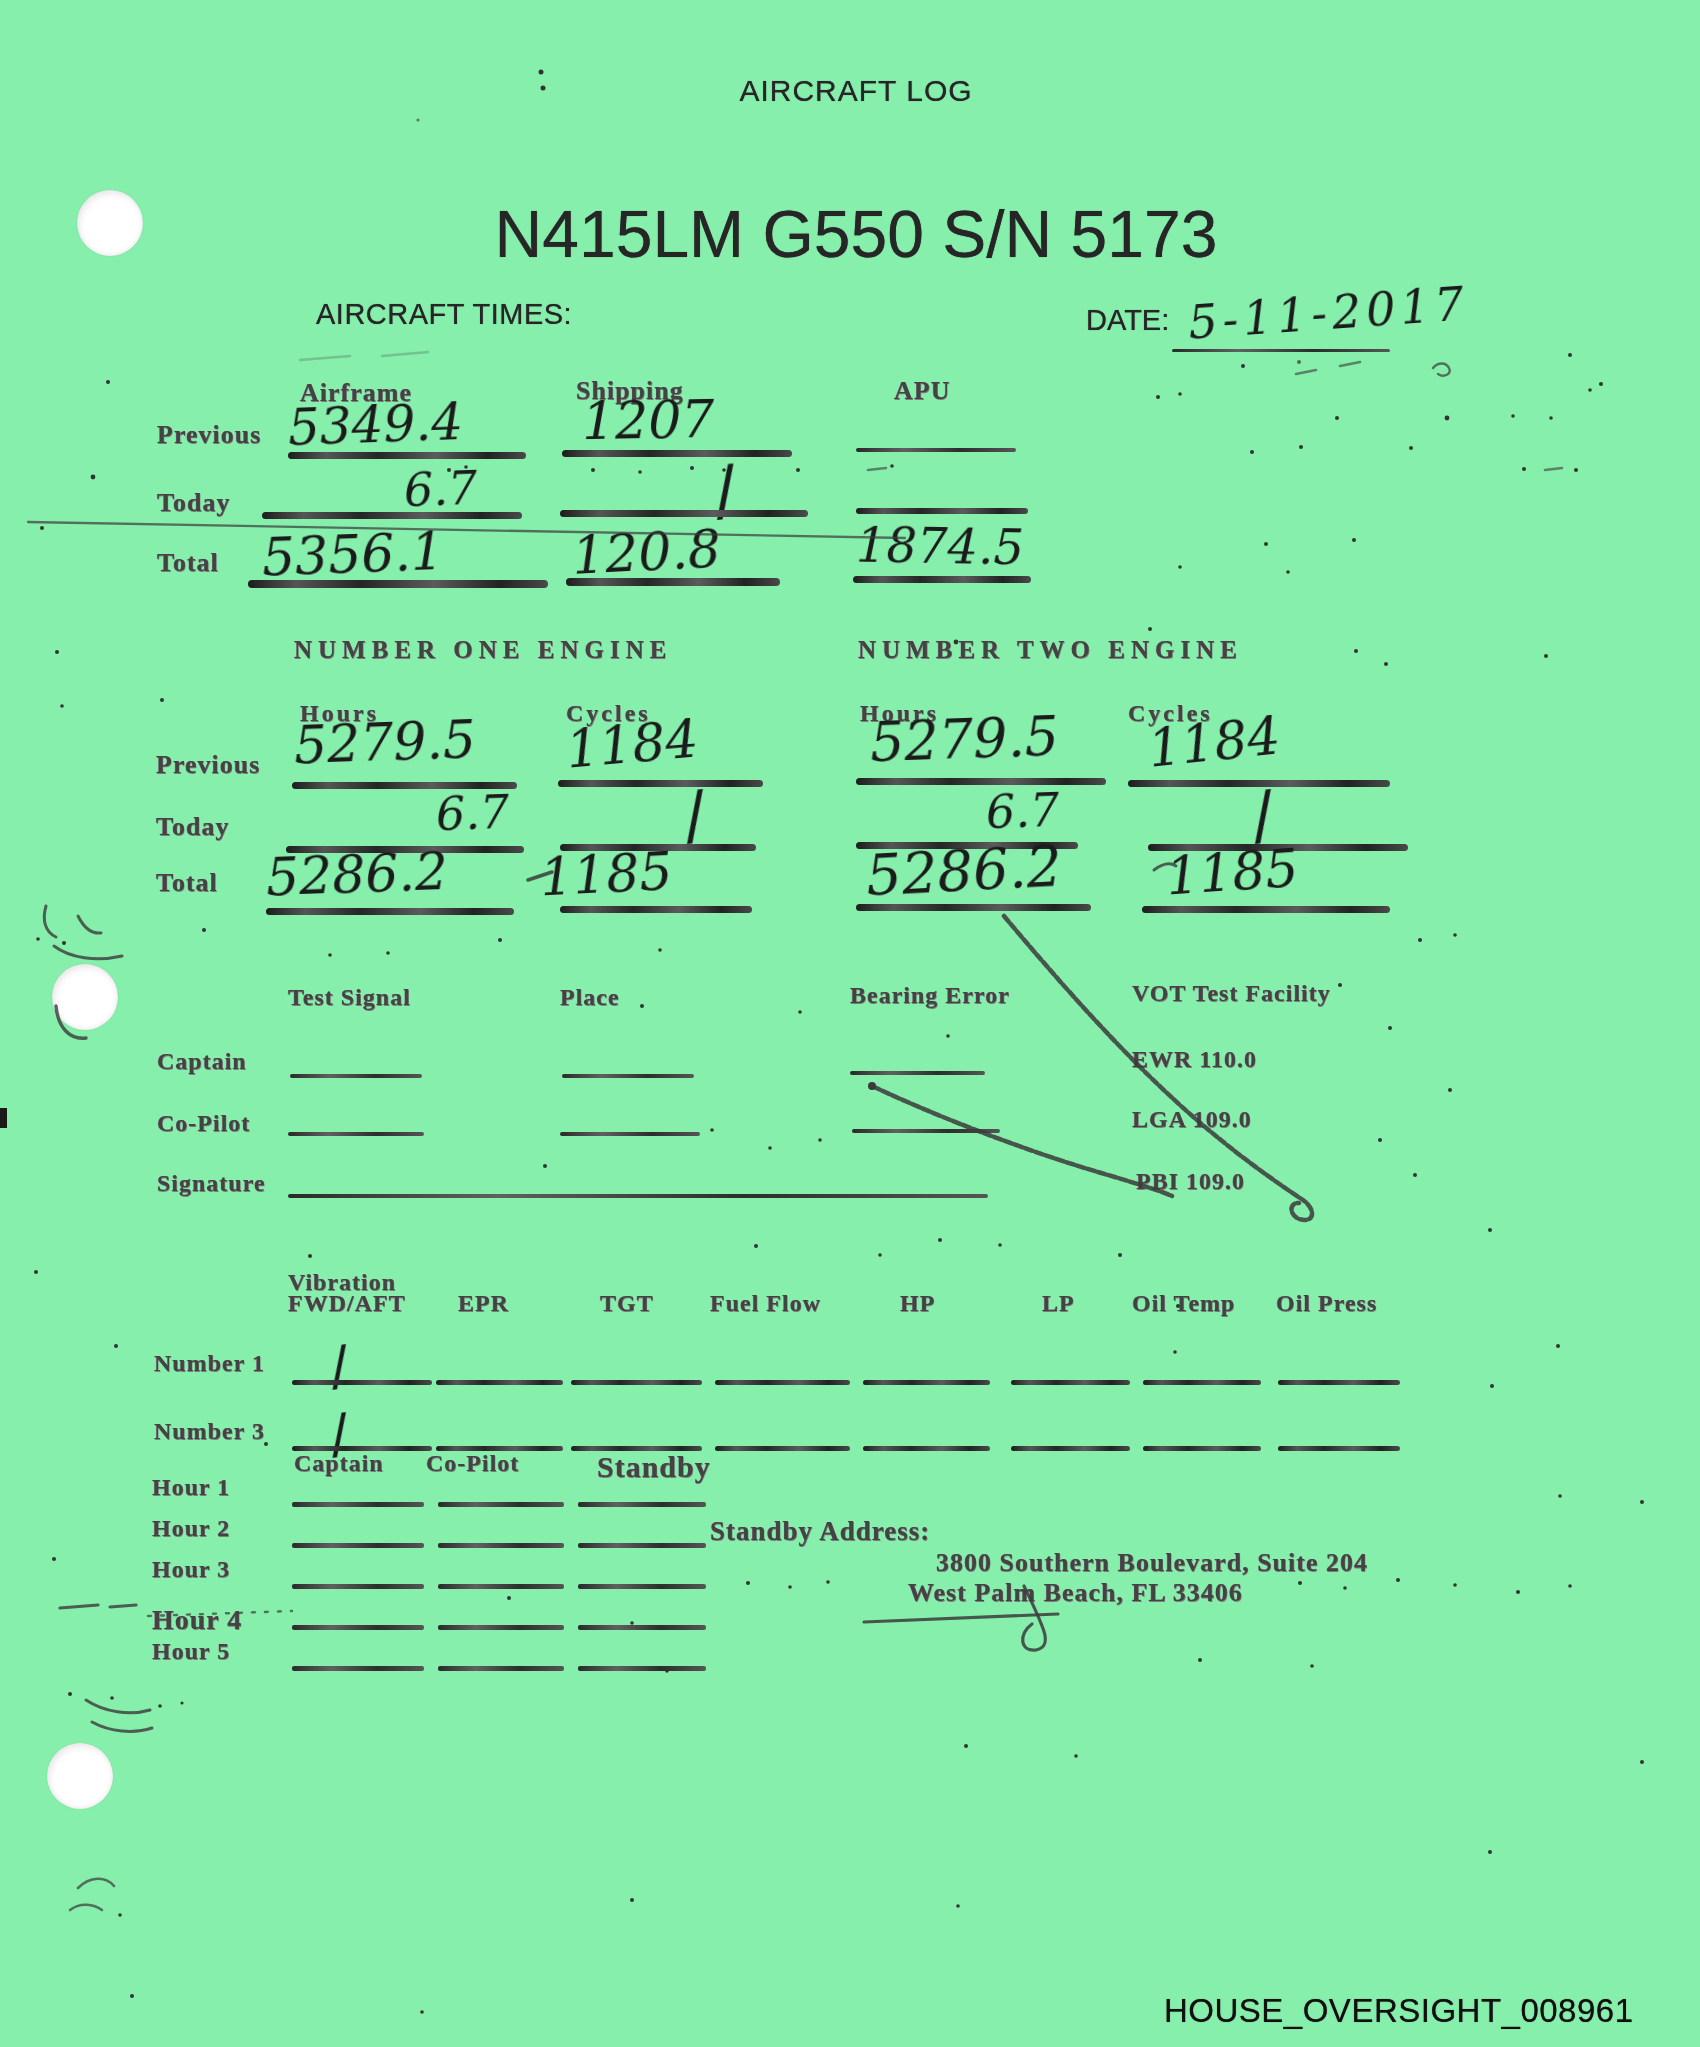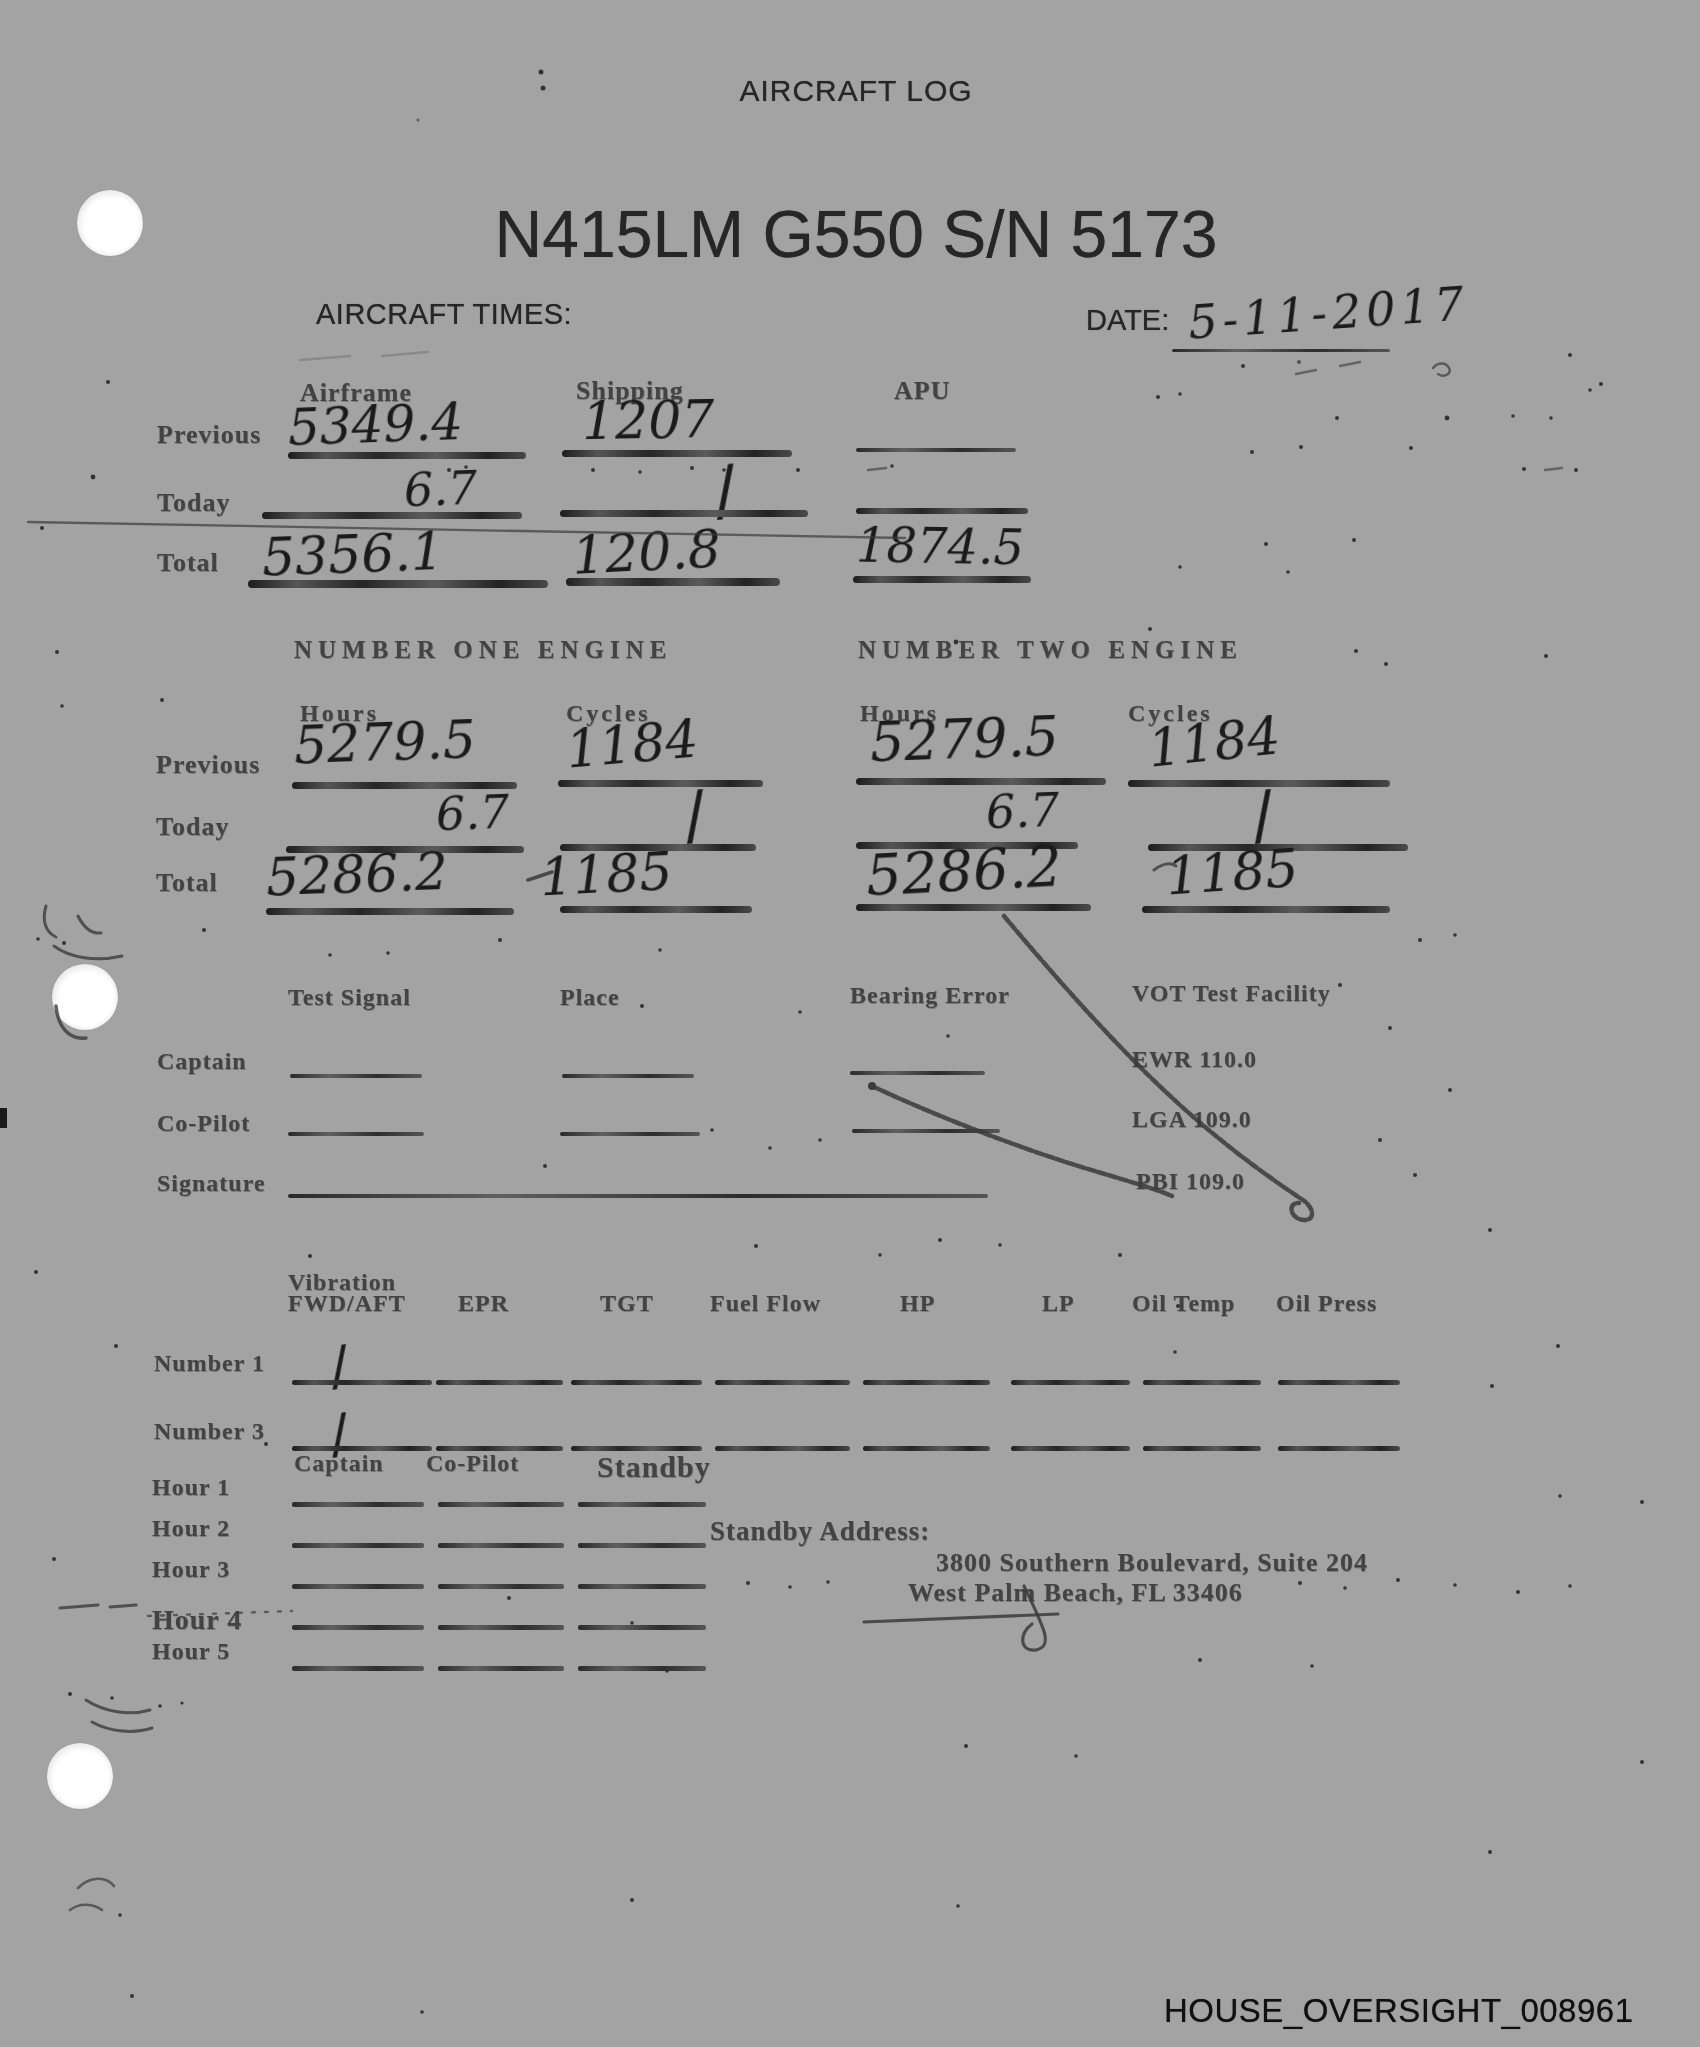--- a/index.html
+++ b/index.html
@@ -1,16 +1,16 @@
 <!DOCTYPE html>
 <html><head>
 <meta charset="utf-8">
 <style>
   html,body{margin:0;padding:0;background:#e8e8e6;}
-  #page{position:relative;width:1700px;height:2047px;background:#a3a3a3;overflow:hidden;
+  #page{position:relative;width:1700px;height:2047px;background:#86efac;overflow:hidden;
         font-family:"Liberation Sans",sans-serif;}
   .abs{position:absolute;white-space:nowrap;}
   
   .print{font-family:"Liberation Sans",sans-serif;color:#262626;text-shadow:0 0 0.8px #3a3a3a;filter:blur(0.25px);}
   
   .fp{font-family:Liberation Serif, serif;font-weight:700;color:#434343;letter-spacing:1px;
       text-shadow:0.6px 0.5px 0.6px #7b7b7b,-0.4px -0.2px 0.5px #999;filter:blur(0.4px);}
   .ls6{letter-spacing:6px;}
   .ls3{letter-spacing:3px;}
   

